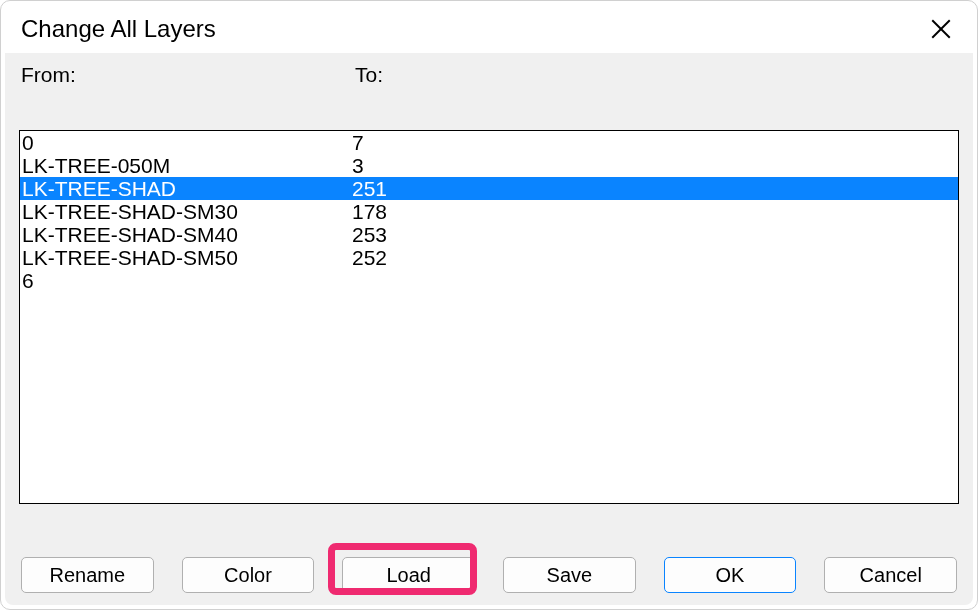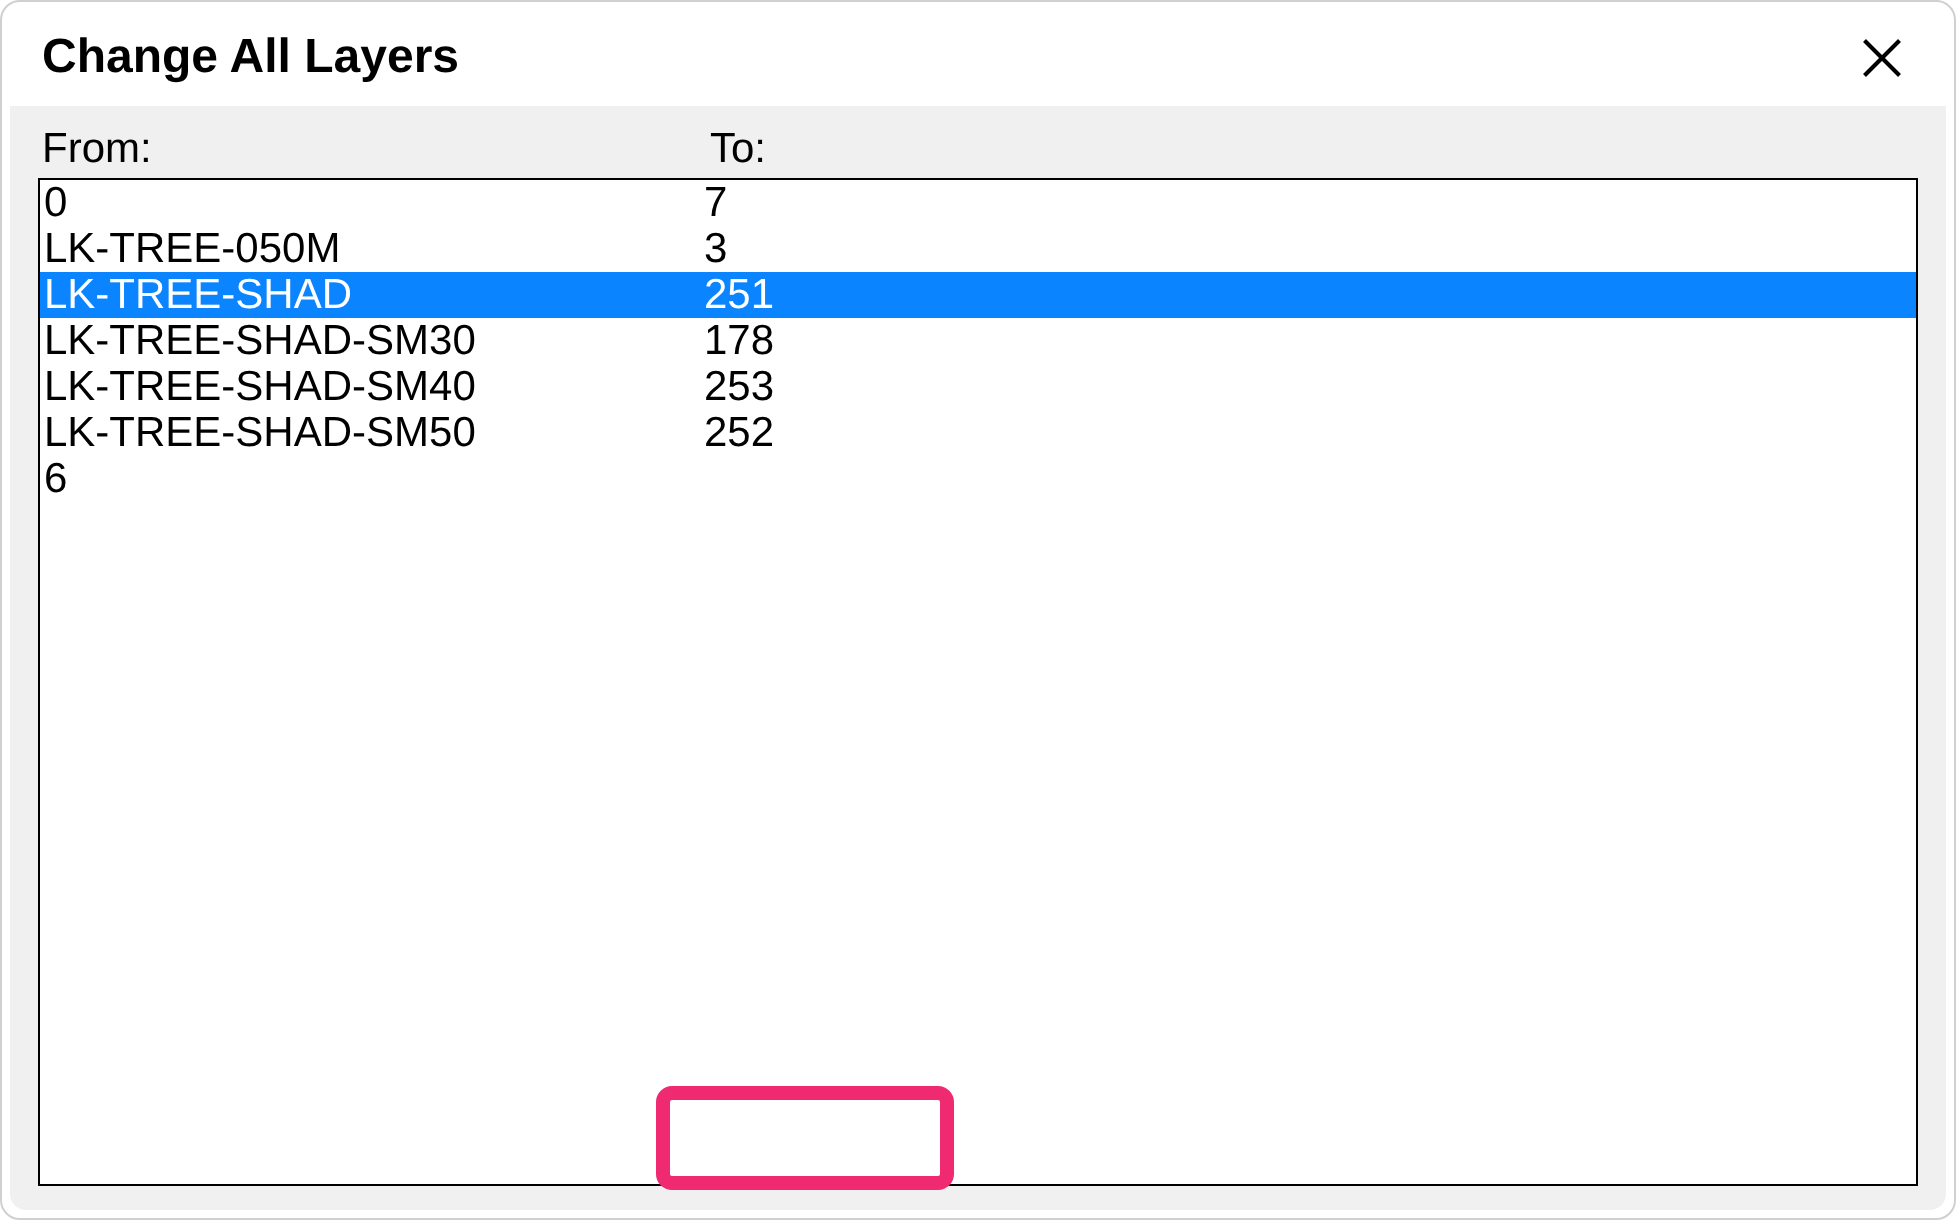--- a/index.html
+++ b/index.html
@@ -21,37 +21,38 @@
   }
   .titlebar {
     display: flex;
     align-items: center;
     justify-content: space-between;
     padding: 10px 18px 6px 20px;
   }
   .title {
     font-size: 24px;
     color: #000;
-    font-weight: 700;
+    font-weight: 400;
   }
   .close-btn {
     width: 36px; height: 36px;
     display: flex; align-items: center; justify-content: center;
     cursor: pointer;
     border-radius: 4px;
   }
   .close-btn svg { width: 20px; height: 20px; }
   .content {
     flex: 1 1 auto;
     background: #f0f0f0;
     margin: 0 4px 4px 4px;
     border-radius: 0 0 8px 8px;
     padding: 10px 14px 12px 14px;
     display: flex;
     flex-direction: column;
+    gap: 41px;
   }
   .headers {
     display: flex;
     font-size: 21px;
     color: #000;
     padding: 0 2px;
   }
   .header-from { width: 334px; }
   .header-to { flex: 1; }
   .listbox {
@@ -151,18 +152,26 @@
         </div>
         <div class="row">
           <div class="cell-from">LK-TREE-SHAD-SM50</div>
           <div class="cell-to">252</div>
         </div>
         <div class="row">
           <div class="cell-to">6</div>
         </div>
       </div>
 
+    <div class="button-row">
+      <div class="btn">Rename</div>
+      <div class="btn">Color</div>
+      <div class="btn" id="load-btn">Load</div>
+      <div class="btn">Save</div>
+      <div class="btn default">OK</div>
+      <div class="btn">Cancel</div>
+    </div>
 
   </div>
 
   <div class="highlight-box" id="highlight" style="left: 327.344px; top: 542px; width: 148.672px; height: 52px; border-color: rgb(239, 42, 112);"></div>
 
 </div>
 
 </body></html>

